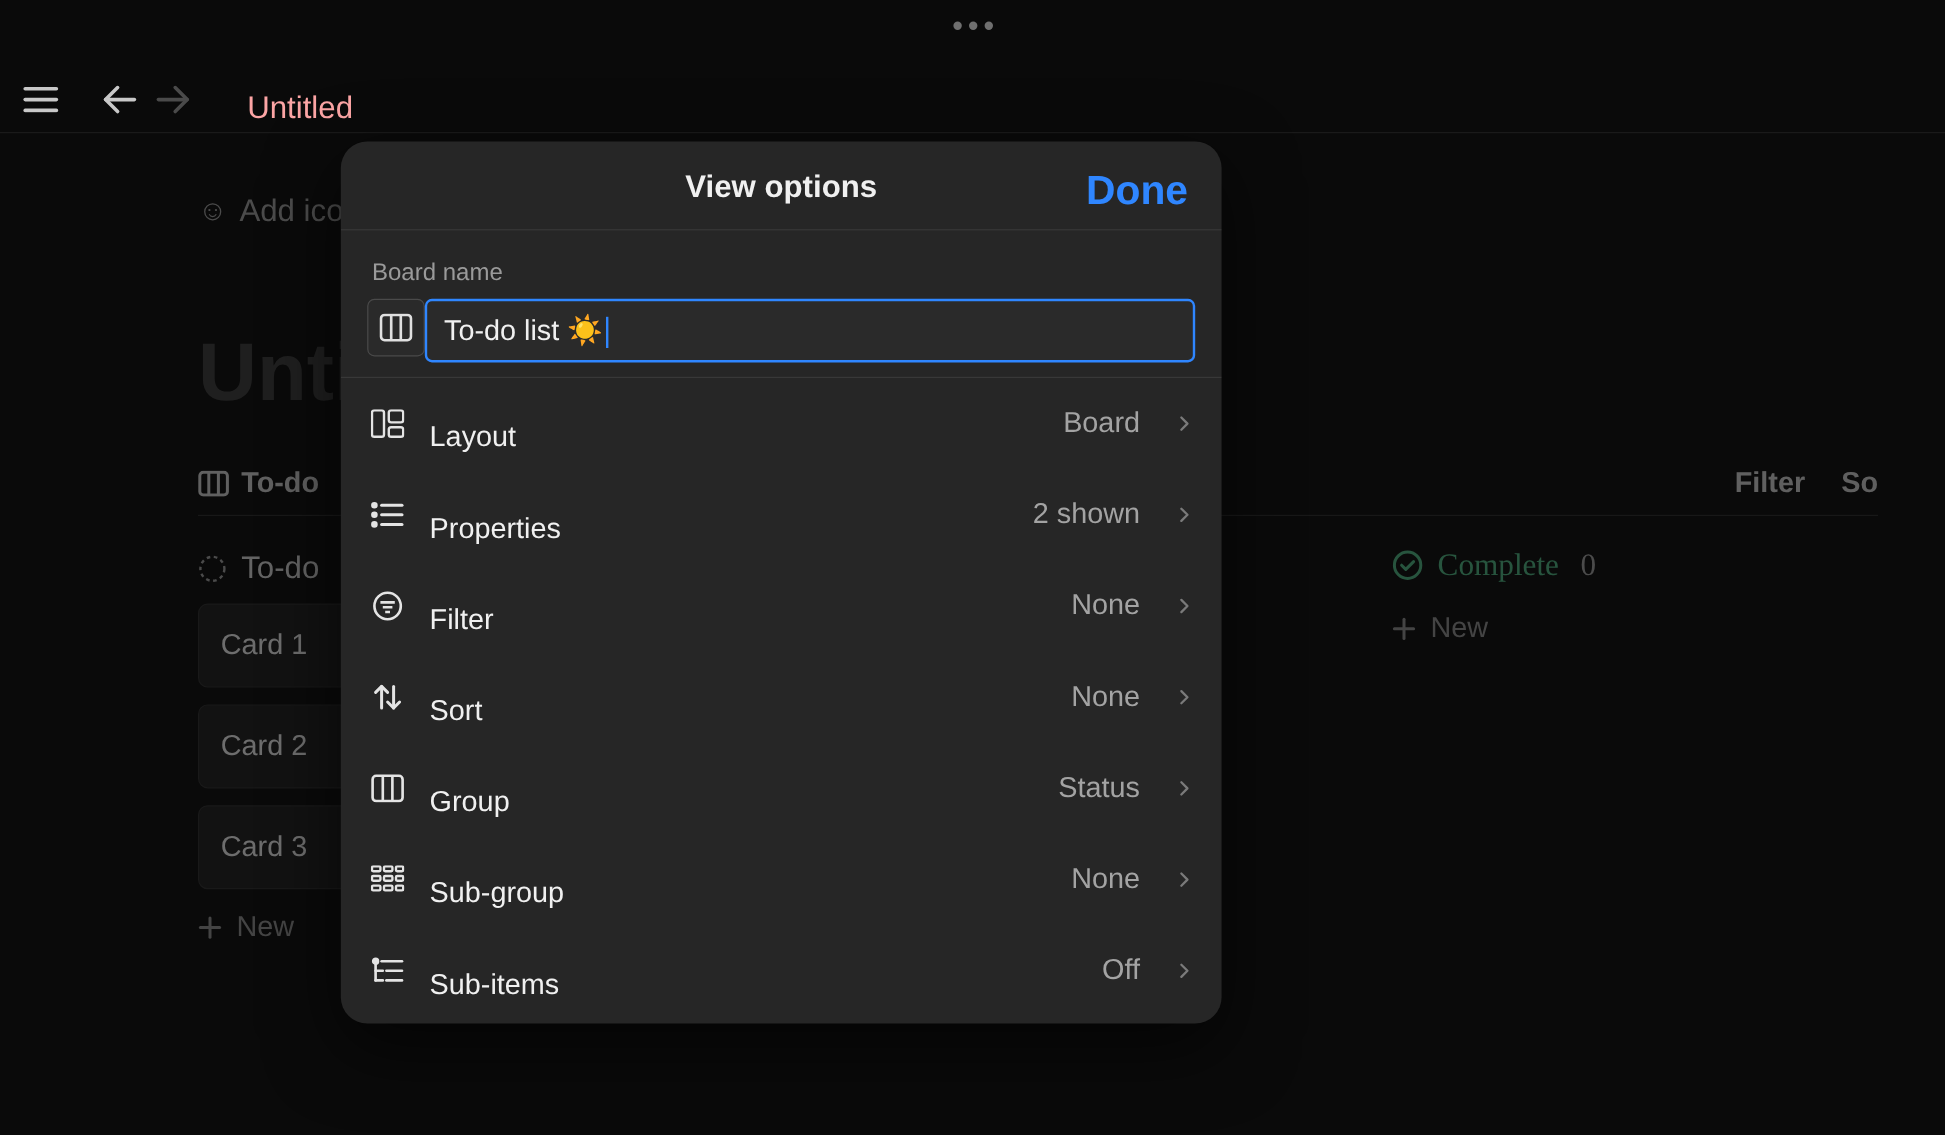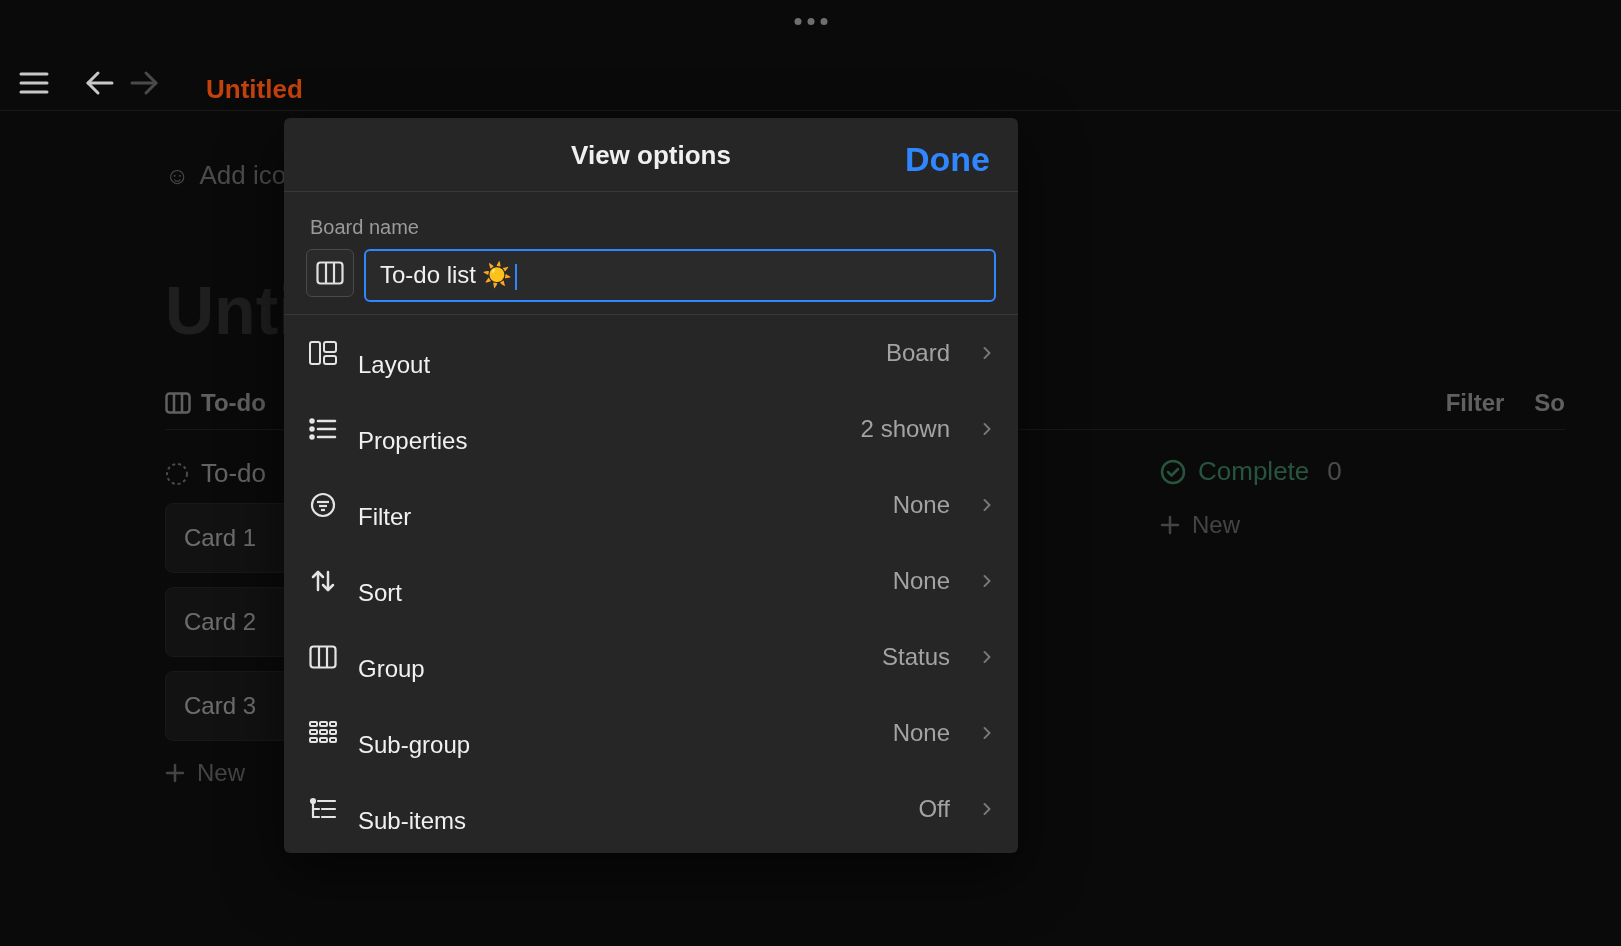--- a/index.html
+++ b/index.html
@@ -36,23 +36,23 @@
     align-items: center;
     padding-left: 12px;
     border-bottom: 1px solid #1a1a1a;
   }
   .topbar .icon-btn {
     width: 44px; height: 44px;
     display: flex; align-items: center; justify-content: center;
     color: #8a8a8a;
   }
   .topbar .title {
-    color: #c2410c;
+    color: #fca5a5;
     font-size: 26px;
-    font-weight: 700;
+    font-weight: 400;
     margin-left: 40px;
     margin-top: 14px;
   }
 
   
   .page-bg {
     position: absolute;
     top: 120px;
     left: 0; right: 0;
     padding-left: 165px;
@@ -107,21 +107,21 @@
     display:flex; align-items:center; gap:12px;
     color:#8a8a8a; font-size:24px; font-weight:500;
   }
 
   
   .modal {
     position: absolute;
     top: 118px; left: 284px;
     width: 734px;
     background: #262626;
-    border-radius: 6px;
+    border-radius: 22px;
     box-shadow: 0 20px 60px rgba(0,0,0,0.6);
     overflow: hidden;
   }
   .modal-header {
     display: flex; align-items: center;
     padding: 22px 28px 20px 28px;
     border-bottom: 1px solid #383838;
   }
   .modal-title {
     flex:1; text-align:center;
@@ -131,21 +131,21 @@
     position:absolute; right:28px; top:22px;
     color: #2f86ff; font-size: 34px; font-weight: 600;
     cursor:pointer;
   }
   .modal-body { padding: 18px 22px 6px 22px; }
   .field-label {
     color:#9a9a9a; font-size: 20px; font-weight: 500;
     margin: 6px 4px 10px 4px;
   }
   .name-row {
-    display:flex; gap: 10px; align-items:stretch;
+    display:flex; align-items:stretch;
     margin-bottom: 4px;
   }
   .icon-picker {
     width: 48px; height: 48px;
     border:1px solid #4a4a4a; border-radius:6px;
     display:flex;align-items:center;justify-content:center;
     color:#e0e0e0;
     background:#2a2a2a;
   }
   .name-input {
@@ -257,21 +257,21 @@
 
   <div class="new-row">
     <svg width="20" height="20" viewBox="0 0 20 20" stroke="#8a8a8a" stroke-width="2.5" stroke-linecap="round">
         <line x1="10" y1="2" x2="10" y2="18"></line>
         <line x1="2" y1="10" x2="18" y2="10"></line>
       </svg>
     <span>New</span>
   </div>
 
   <div class="col-complete-wrap">
-    <div class="col-header complete" style="position:static;">
+    <div class="col-header complete" style="position:static;font-family:Liberation Serif, serif;">
       <svg width="26" height="26" viewBox="0 0 26 26" fill="none" stroke="#4caf7d" stroke-width="2.5">
           <circle cx="13" cy="13" r="11"></circle>
           <polyline points="8,13 11.5,16.5 18,10" stroke-linecap="round" stroke-linejoin="round"></polyline>
         </svg>
       <span>Complete</span>
       <span class="count">0</span>
     </div>
     <div class="new-row" style="margin-top:24px;">
       <svg width="20" height="20" viewBox="0 0 20 20" stroke="#8a8a8a" stroke-width="2.5" stroke-linecap="round">
           <line x1="10" y1="2" x2="10" y2="18"></line>

